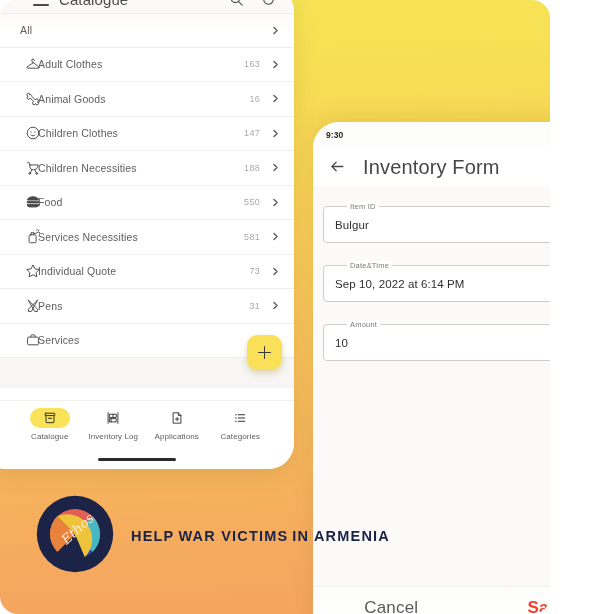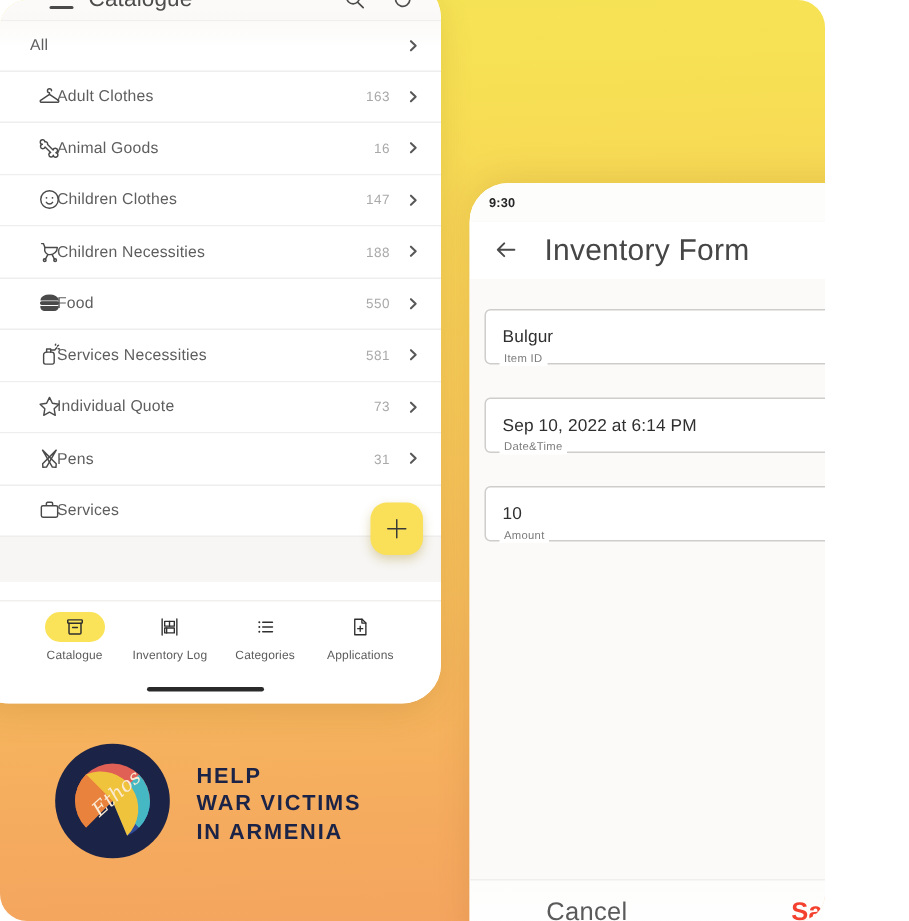--- a/index.html
+++ b/index.html
@@ -275,28 +275,27 @@
     background: #ffffff;
     margin-bottom: 22px;
     display: flex;
     align-items: center;
     padding: 0 11px;
     box-sizing: border-box;
   }
   .field-legend {
     position: absolute;
     top: -5.5px;
-    left: 9px;
+    left: 23px;
     background: #ffffff;
     padding: 0 3px;
     font-size: 7.5px;
     color: #7b7b7b;
     letter-spacing: 0.2px;
     line-height: 10px;
-    margin-top: 32px;
   }
   .field-value {
     font-size: 11.5px;
     color: #2f2f2f;
     letter-spacing: 0.1px;
   }
   .field-trailing {
     margin-left: auto;
     display: flex;
     align-items: center;
@@ -347,21 +346,21 @@
   #branding {
     position: absolute;
     left: 36px;
     top: 495px;
     display: flex;
     align-items: center;
     gap: 17px;
   }
   .brand-text {
     display: flex;
-    flex-direction: column;
+    flex-direction: row;
     gap: 4px;
   }
   .brand-line {
     font-size: 14.5px;
     font-weight: bold;
     color: #1B2347;
     letter-spacing: 1.2px;
     line-height: 1;
   }
 </style>
@@ -584,42 +583,42 @@
               <path d="M10 4.6 V9.2 M7.3 11 V15.6"></path>
             </svg>
           </span>
         </div>
         <div class="l-tab-label">Inventory Log</div>
       </div>
 
       <div class="l-tab">
         <div class="l-tab-iconwrap">
           <span class="ic">
+            <svg width="14" height="14" viewBox="0 0 20 20" fill="none" stroke="#2f2f2f" stroke-width="1.3" stroke-linecap="round" stroke-linejoin="round">
+              <path d="M5 2.6 h7 l3.6 3.6 V17.4 H5 Z"></path>
+              <path d="M11.8 2.6 V6.3 h3.7"></path>
+              <path d="M10.2 9.2 V14 M7.8 11.6 H12.6"></path>
+            </svg>
+          </span>
+        </div>
+        <div class="l-tab-label">Applications</div>
+      </div>
+
+      <div class="l-tab">
+        <div class="l-tab-iconwrap">
+          <span class="ic">
             <svg width="14" height="14" viewBox="0 0 20 20" fill="none" stroke="#2f2f2f" stroke-width="1.5" stroke-linecap="round">
               <path d="M7.4 5.4 H16.6 M7.4 10 H16.6 M7.4 14.6 H16.6"></path>
               <circle cx="4.1" cy="5.4" r="0.95" fill="#2f2f2f" stroke="none"></circle>
               <circle cx="4.1" cy="10" r="0.95" fill="#2f2f2f" stroke="none"></circle>
               <circle cx="4.1" cy="14.6" r="0.95" fill="#2f2f2f" stroke="none"></circle>
             </svg>
           </span>
         </div>
         <div class="l-tab-label">Categories</div>
-      </div>
-
-      <div class="l-tab">
-        <div class="l-tab-iconwrap">
-          <span class="ic">
-            <svg width="14" height="14" viewBox="0 0 20 20" fill="none" stroke="#2f2f2f" stroke-width="1.3" stroke-linecap="round" stroke-linejoin="round">
-              <path d="M5 2.6 h7 l3.6 3.6 V17.4 H5 Z"></path>
-              <path d="M11.8 2.6 V6.3 h3.7"></path>
-              <path d="M10.2 9.2 V14 M7.8 11.6 H12.6"></path>
-            </svg>
-          </span>
-        </div>
-        <div class="l-tab-label">Applications</div>
       </div>
     </div>
 
     <div class="l-homebar"></div>
   </div>
 
   <div id="phone-right">
 
     <div class="r-status">
       <div class="r-time">9:30</div>

